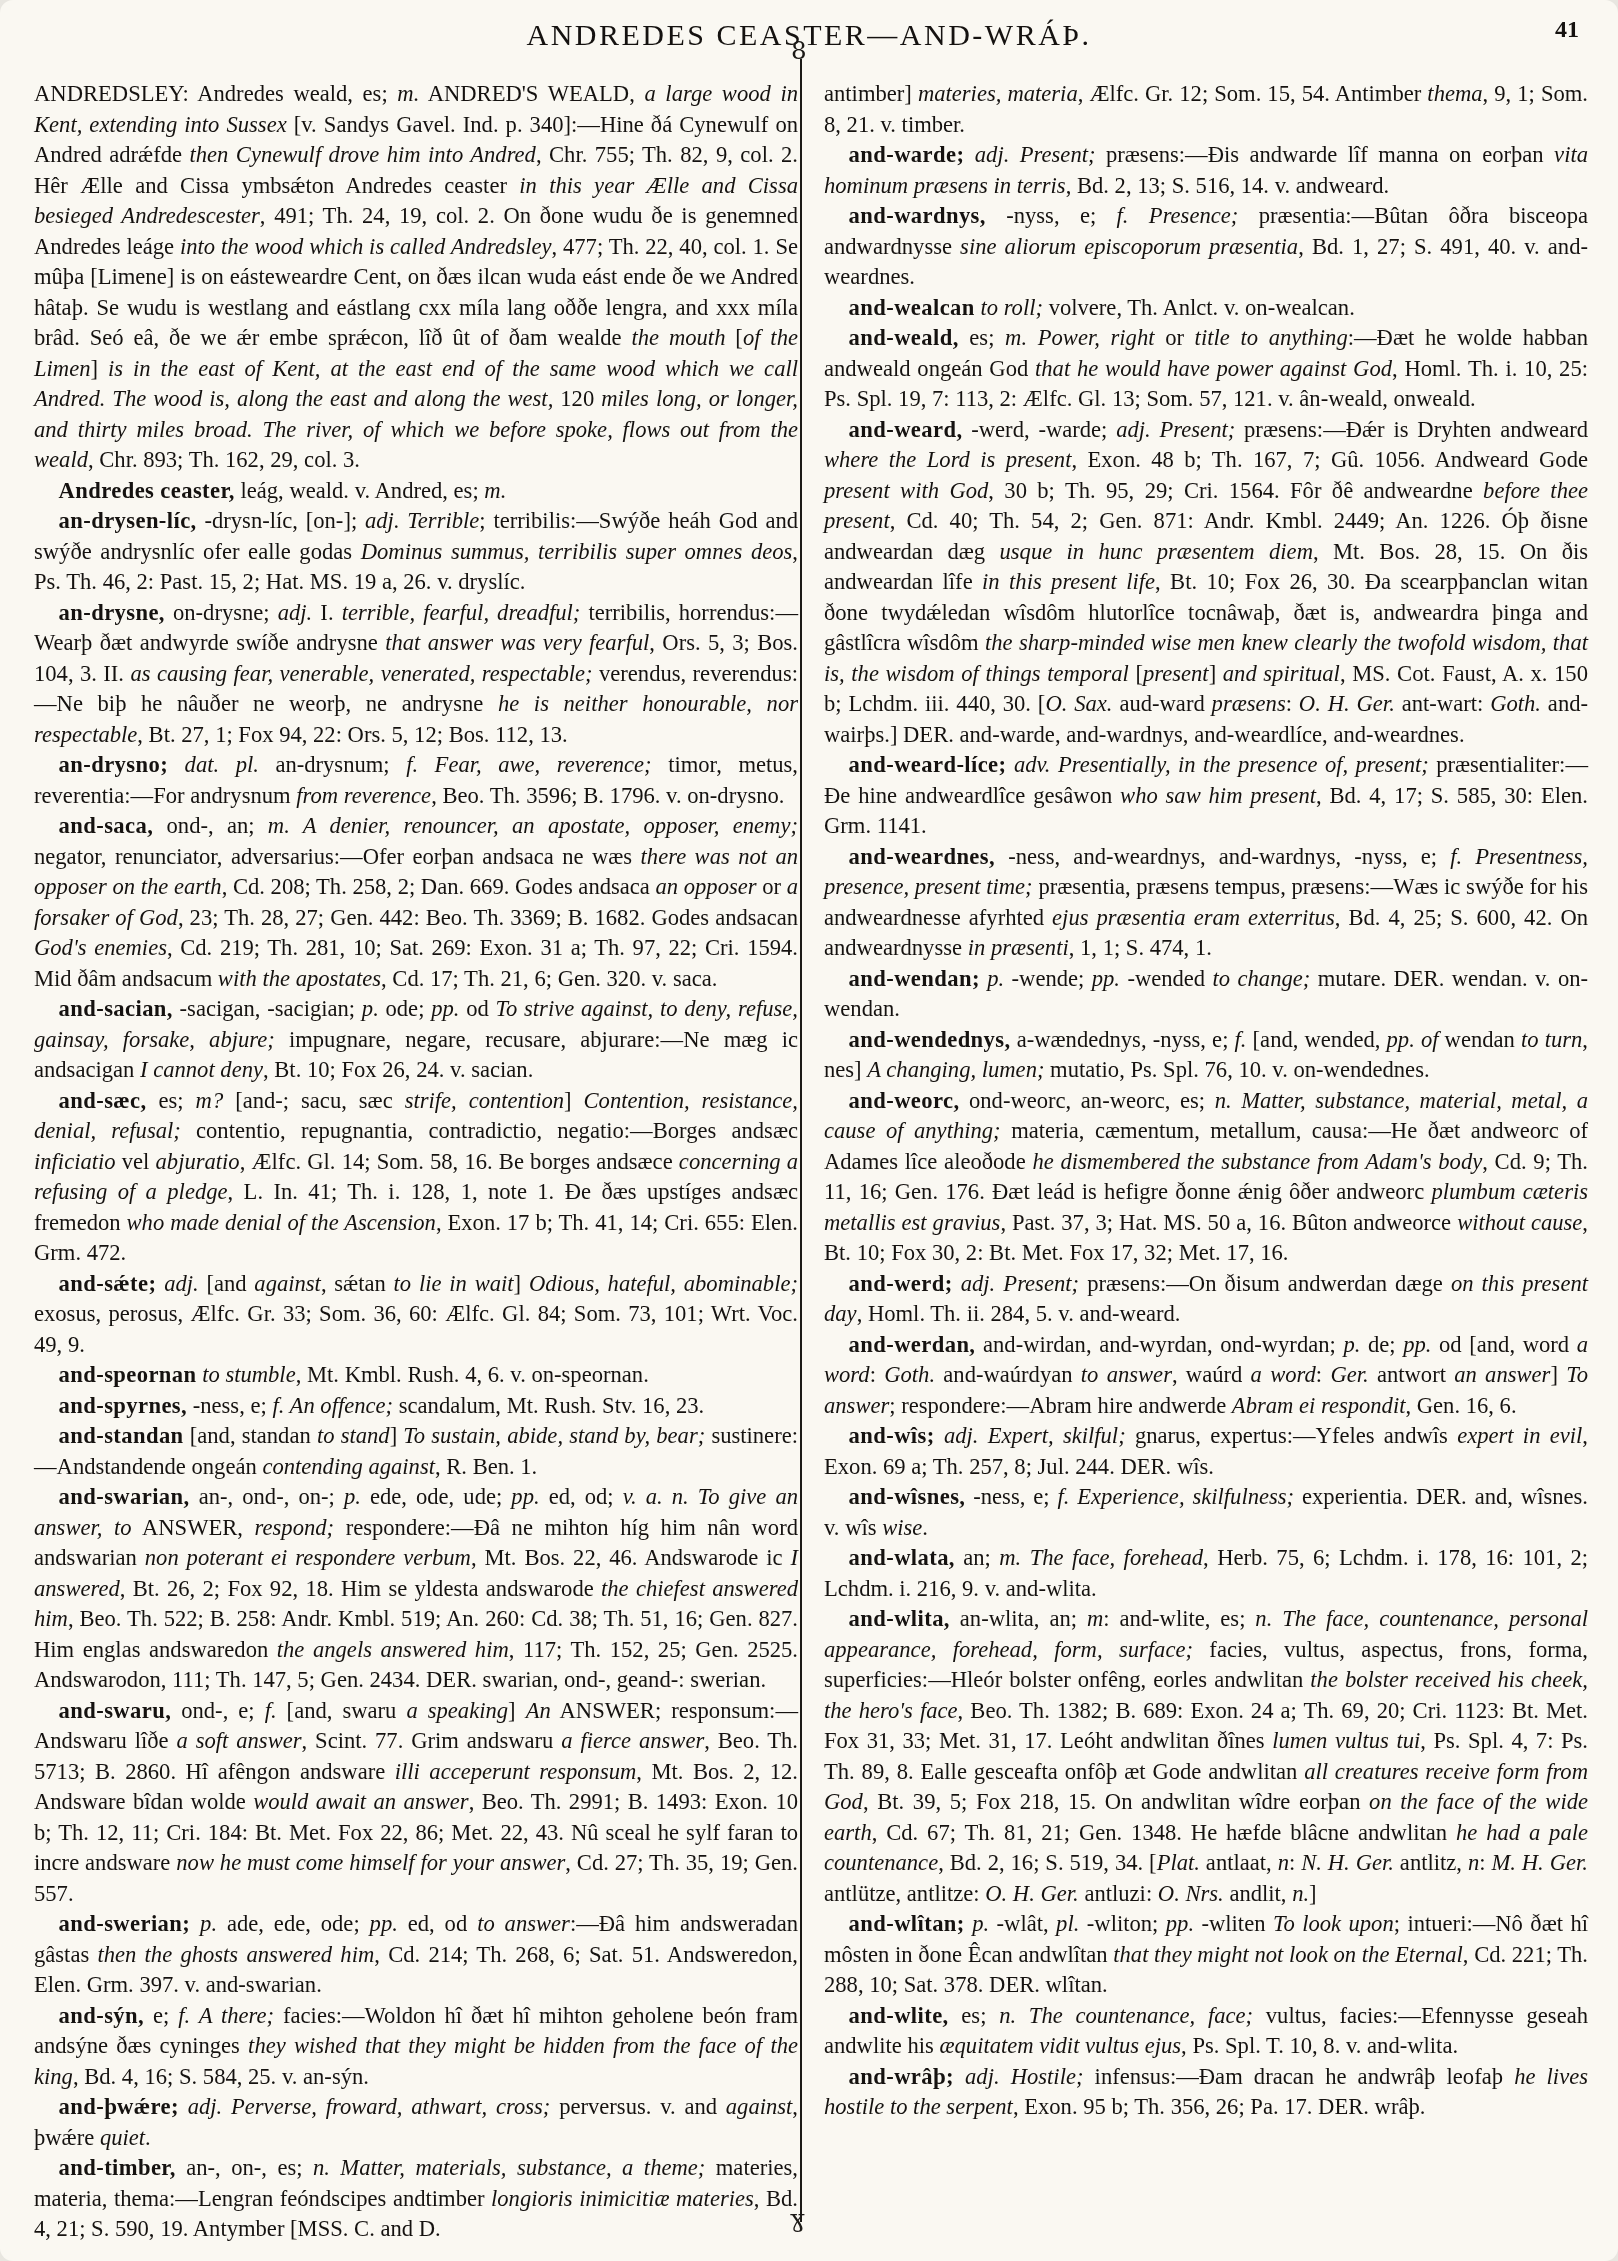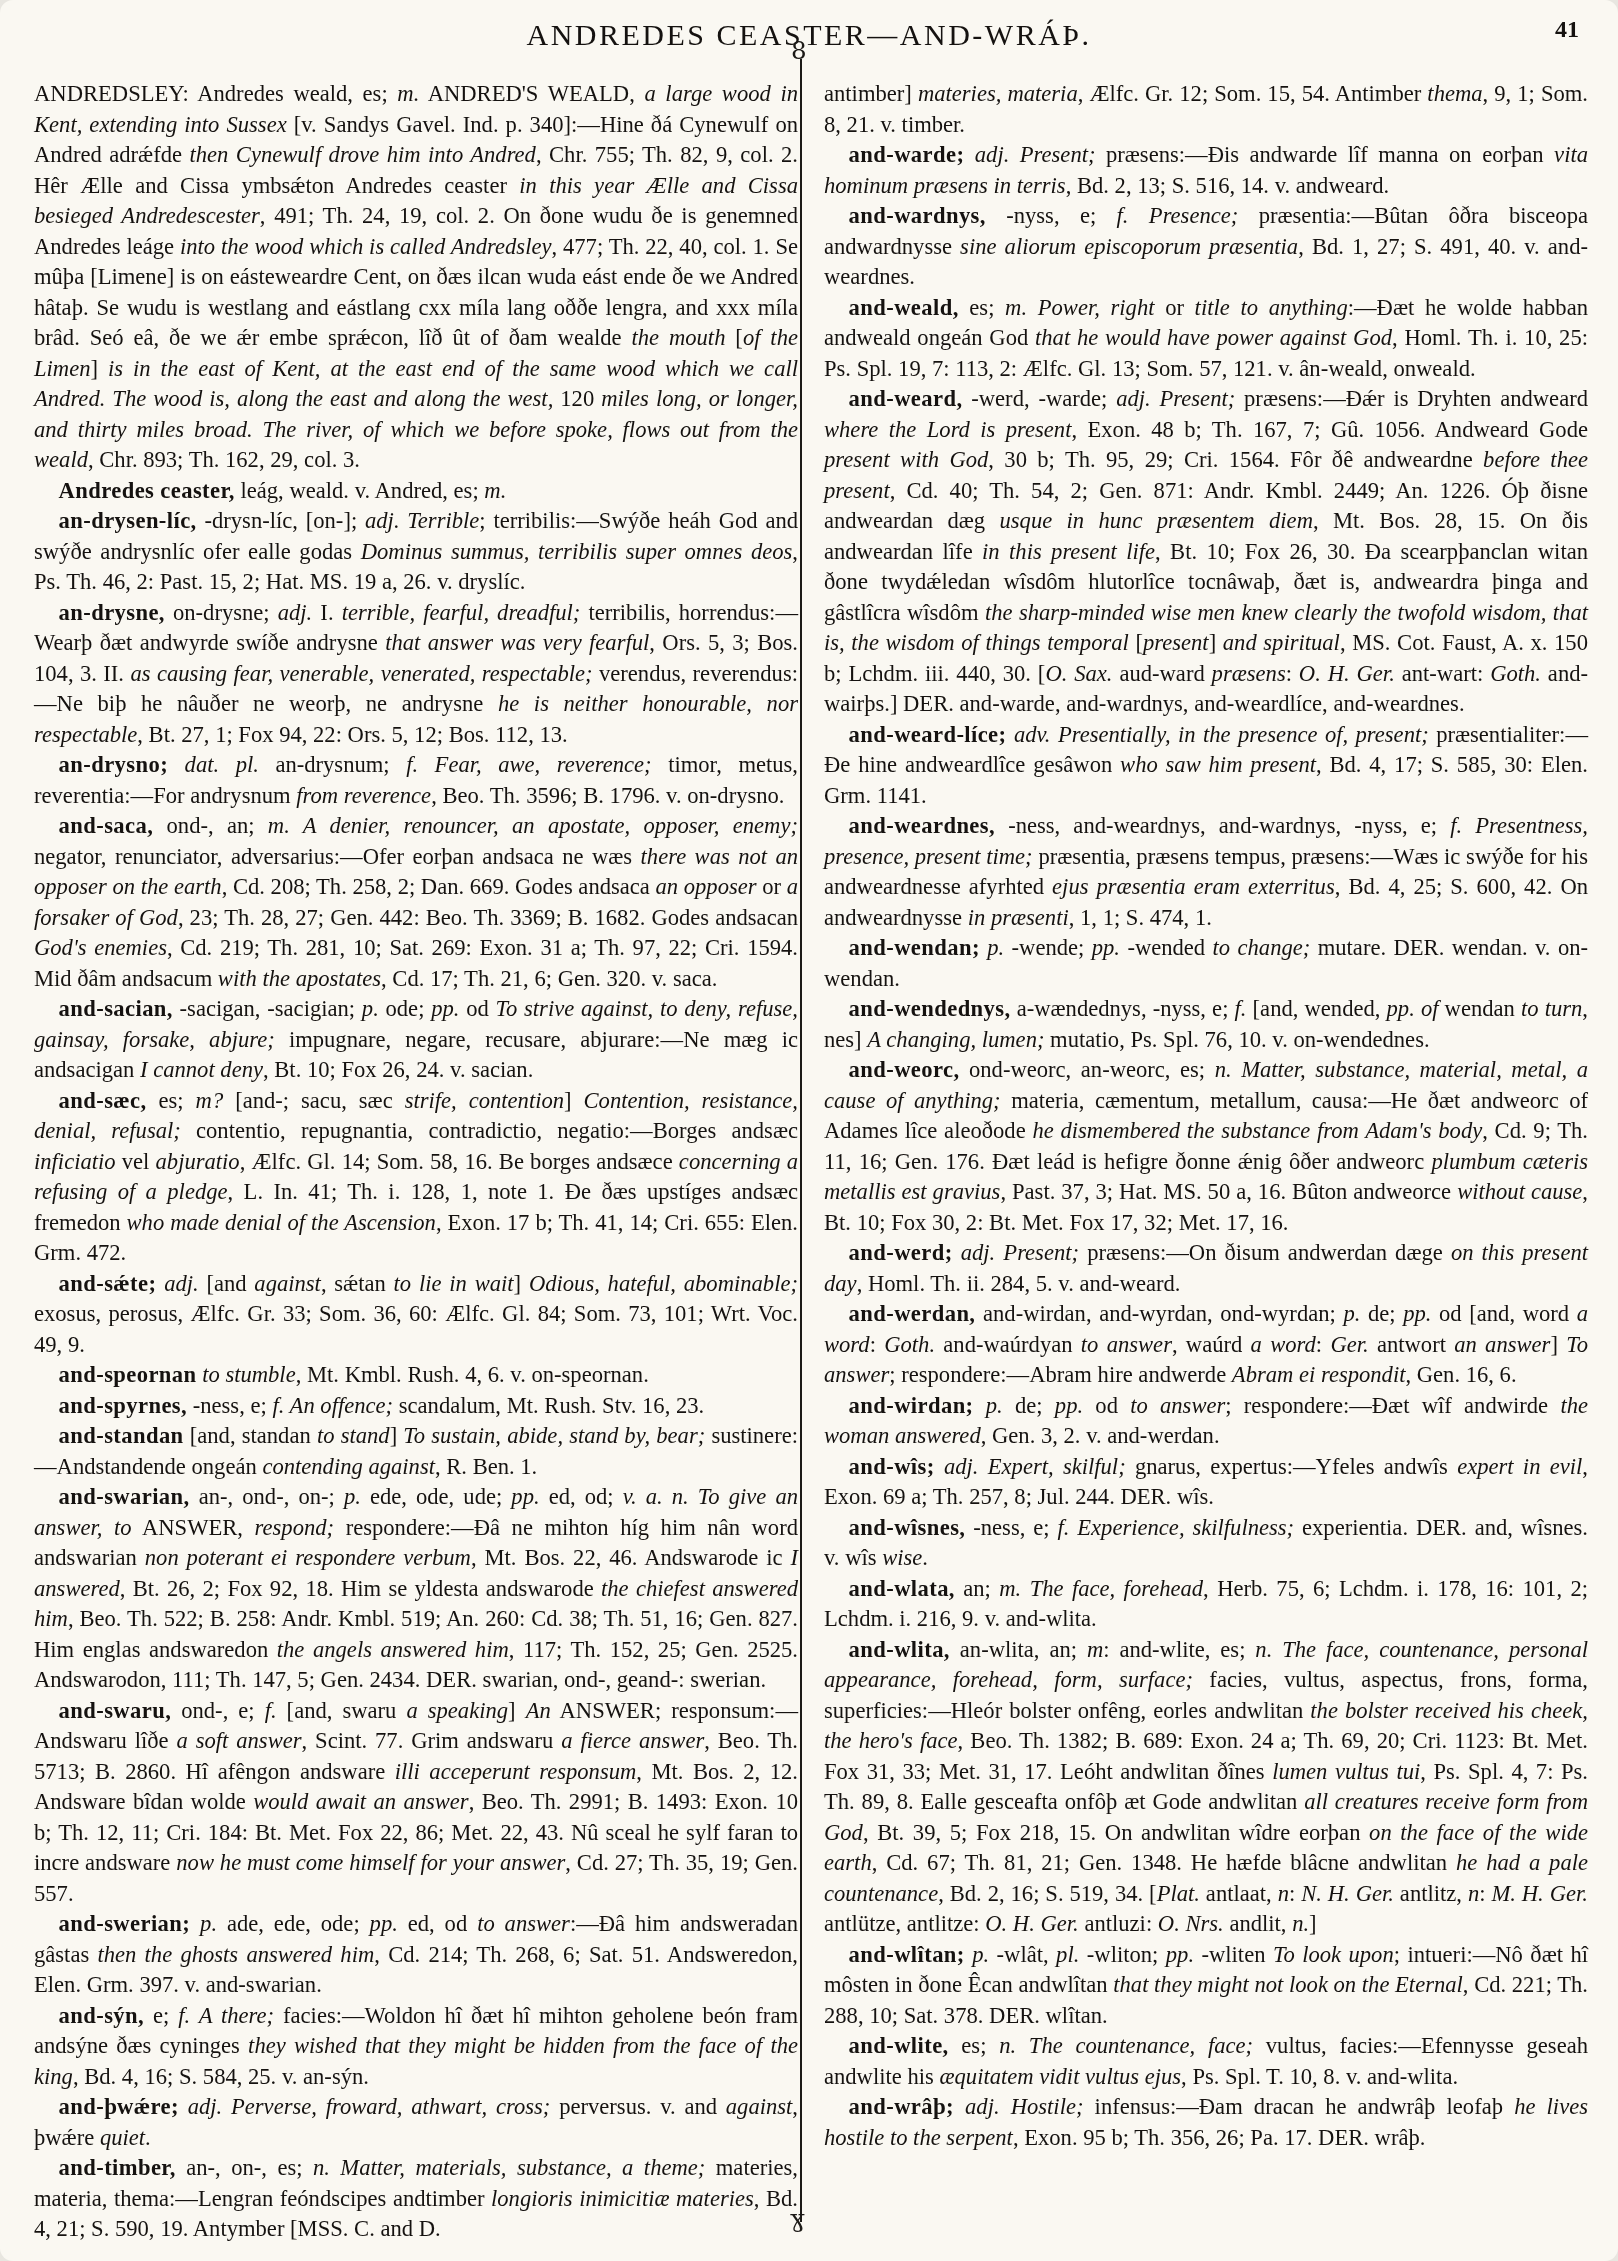--- a/index.html
+++ b/index.html
@@ -67,30 +67,30 @@
       <p><b>and-swaru,</b> ond-, e; <i>f.</i> [and, swaru <i>a speaking</i>] <i>An</i> ANSWER; responsum:—Andswaru lîðe <i>a soft answer</i>, Scint. 77. Grim andswaru <i>a fierce answer</i>, Beo. Th. 5713; B. 2860. Hî afêngon andsware <i>illi acceperunt responsum</i>, Mt. Bos. 2, 12. Andsware bîdan wolde <i>would await an answer</i>, Beo. Th. 2991; B. 1493: Exon. 10 b; Th. 12, 11; Cri. 184: Bt. Met. Fox 22, 86; Met. 22, 43. Nû sceal he sylf faran to incre andsware <i>now he must come himself for your answer</i>, Cd. 27; Th. 35, 19; Gen. 557.</p>
       <p><b>and-swerian;</b> <i>p.</i> ade, ede, ode; <i>pp.</i> ed, od <i>to answer</i>:—Ðâ him andsweradan gâstas <i>then the ghosts answered him</i>, Cd. 214; Th. 268, 6; Sat. 51. Andsweredon, Elen. Grm. 397. v. and-swarian.</p>
       <p><b>and-sýn,</b> e; <i>f. A there;</i> facies:—Woldon hî ðæt hî mihton geholene beón fram andsýne ðæs cyninges <i>they wished that they might be hidden from the face of the king</i>, Bd. 4, 16; S. 584, 25. v. an-sýn.</p>
       <p><b>and-þwǽre;</b> <i>adj. Perverse, froward, athwart, cross;</i> perversus. v. and <i>against</i>, þwǽre <i>quiet</i>.</p>
       <p><b>and-timber,</b> an-, on-, es; <i>n. Matter, materials, substance, a theme;</i> materies, materia, thema:—Lengran feóndscipes andtimber <i>longioris inimicitiæ materies</i>, Bd. 4, 21; S. 590, 19. Antymber [MSS. C. and D.</p>
     </div>
   <div class="col col-right" id="col-right">
       <p class="noindent">antimber] <i>materies, materia</i>, Ælfc. Gr. 12; Som. 15, 54. Antimber <i>thema</i>, 9, 1; Som. 8, 21. v. timber.</p>
       <p><b>and-warde;</b> <i>adj. Present;</i> præsens:—Ðis andwarde lîf manna on eorþan <i>vita hominum præsens in terris</i>, Bd. 2, 13; S. 516, 14. v. andweard.</p>
       <p><b>and-wardnys,</b> -nyss, e; <i>f. Presence;</i> præsentia:—Bûtan ôðra bisceopa andwardnysse <i>sine aliorum episcoporum præsentia</i>, Bd. 1, 27; S. 491, 40. v. and-weardnes.</p>
+      <p><b>and-wealcan</b> <i>to roll;</i> volvere, Th. Anlct. v. on-wealcan.</p>
       <p><b>and-weald,</b> es; <i>m. Power, right</i> or <i>title to anything</i>:—Ðæt he wolde habban andweald ongeán God <i>that he would have power against God</i>, Homl. Th. i. 10, 25: Ps. Spl. 19, 7: 113, 2: Ælfc. Gl. 13; Som. 57, 121. v. ân-weald, onweald.</p>
       <p><b>and-weard,</b> -werd, -warde; <i>adj. Present;</i> præsens:—Ðǽr is Dryhten andweard <i>where the Lord is present</i>, Exon. 48 b; Th. 167, 7; Gû. 1056. Andweard Gode <i>present with God</i>, 30 b; Th. 95, 29; Cri. 1564. Fôr ðê andweardne <i>before thee present</i>, Cd. 40; Th. 54, 2; Gen. 871: Andr. Kmbl. 2449; An. 1226. Óþ ðisne andweardan dæg <i>usque in hunc præsentem diem</i>, Mt. Bos. 28, 15. On ðis andweardan lîfe <i>in this present life</i>, Bt. 10; Fox 26, 30. Ða scearpþanclan witan ðone twydǽledan wîsdôm hlutorlîce tocnâwaþ, ðæt is, andweardra þinga and gâstlîcra wîsdôm <i>the sharp-minded wise men knew clearly the twofold wisdom, that is, the wisdom of things temporal</i> [<i>present</i>] <i>and spiritual</i>, MS. Cot. Faust, A. x. 150 b; Lchdm. iii. 440, 30. [<i>O. Sax.</i> aud-ward <i>præsens</i>: <i>O. H. Ger.</i> ant-wart: <i>Goth.</i> and-wairþs.] DER. and-warde, and-wardnys, and-weardlíce, and-weardnes.</p>
       <p><b>and-weard-líce;</b> <i>adv. Presentially, in the presence of, present;</i> præsentialiter:—Ðe hine andweardlîce gesâwon <i>who saw him present</i>, Bd. 4, 17; S. 585, 30: Elen. Grm. 1141.</p>
       <p><b>and-weardnes,</b> -ness, and-weardnys, and-wardnys, -nyss, e; <i>f. Presentness, presence, present time;</i> præsentia, præsens tempus, præsens:—Wæs ic swýðe for his andweardnesse afyrhted <i>ejus præsentia eram exterritus</i>, Bd. 4, 25; S. 600, 42. On andweardnysse <i>in præsenti</i>, 1, 1; S. 474, 1.</p>
       <p><b>and-wendan;</b> <i>p.</i> -wende; <i>pp.</i> -wended <i>to change;</i> mutare. DER. wendan. v. on-wendan.</p>
       <p><b>and-wendednys,</b> a-wændednys, -nyss, e; <i>f.</i> [and, wended, <i>pp. of</i> wendan <i>to turn</i>, nes] <i>A changing, lumen;</i> mutatio, Ps. Spl. 76, 10. v. on-wendednes.</p>
       <p><b>and-weorc,</b> ond-weorc, an-weorc, es; <i>n. Matter, substance, material, metal, a cause of anything;</i> materia, cæmentum, metallum, causa:—He ðæt andweorc of Adames lîce aleoðode <i>he dismembered the substance from Adam's body</i>, Cd. 9; Th. 11, 16; Gen. 176. Ðæt leád is hefigre ðonne ǽnig ôðer andweorc <i>plumbum cæteris metallis est gravius</i>, Past. 37, 3; Hat. MS. 50 a, 16. Bûton andweorce <i>without cause</i>, Bt. 10; Fox 30, 2: Bt. Met. Fox 17, 32; Met. 17, 16.</p>
       <p><b>and-werd;</b> <i>adj. Present;</i> præsens:—On ðisum andwerdan dæge <i>on this present day</i>, Homl. Th. ii. 284, 5. v. and-weard.</p>
       <p><b>and-werdan,</b> and-wirdan, and-wyrdan, ond-wyrdan; <i>p.</i> de; <i>pp.</i> od [and, word <i>a word</i>: <i>Goth.</i> and-waúrdyan <i>to answer</i>, waúrd <i>a word</i>: <i>Ger.</i> antwort <i>an answer</i>] <i>To answer</i>; respondere:—Abram hire andwerde <i>Abram ei respondit</i>, Gen. 16, 6.</p>
-      <p><b>and-wirdan;</b> <i>p.</i> de; <i>pp.</i> od <i>to answer</i>; respondere:—Ðæt wîf andwirde <i>the woman answered</i>, Gen. 3, 2. v. and-werdan.</p>
       <p><b>and-wîs;</b> <i>adj. Expert, skilful;</i> gnarus, expertus:—Yfeles andwîs <i>expert in evil</i>, Exon. 69 a; Th. 257, 8; Jul. 244. DER. wîs.</p>
       <p><b>and-wîsnes,</b> -ness, e; <i>f. Experience, skilfulness;</i> experientia. DER. and, wîsnes. v. wîs <i>wise</i>.</p>
       <p><b>and-wlata,</b> an; <i>m. The face, forehead</i>, Herb. 75, 6; Lchdm. i. 178, 16: 101, 2; Lchdm. i. 216, 9. v. and-wlita.</p>
       <p><b>and-wlita,</b> an-wlita, an; <i>m</i>: and-wlite, es; <i>n. The face, countenance, personal appearance, forehead, form, surface;</i> facies, vultus, aspectus, frons, forma, superficies:—Hleór bolster onfêng, eorles andwlitan <i>the bolster received his cheek, the hero's face</i>, Beo. Th. 1382; B. 689: Exon. 24 a; Th. 69, 20; Cri. 1123: Bt. Met. Fox 31, 33; Met. 31, 17. Leóht andwlitan ðînes <i>lumen vultus tui</i>, Ps. Spl. 4, 7: Ps. Th. 89, 8. Ealle gesceafta onfôþ æt Gode andwlitan <i>all creatures receive form from God</i>, Bt. 39, 5; Fox 218, 15. On andwlitan wîdre eorþan <i>on the face of the wide earth</i>, Cd. 67; Th. 81, 21; Gen. 1348. He hæfde blâcne andwlitan <i>he had a pale countenance</i>, Bd. 2, 16; S. 519, 34. [<i>Plat.</i> antlaat, <i>n</i>: <i>N. H. Ger.</i> antlitz, <i>n</i>: <i>M. H. Ger.</i> antlütze, antlitze: <i>O. H. Ger.</i> antluzi: <i>O. Nrs.</i> andlit, <i>n.</i>]</p>
       <p><b>and-wlîtan;</b> <i>p.</i> -wlât, <i>pl.</i> -wliton; <i>pp.</i> -wliten <i>To look upon</i>; intueri:—Nô ðæt hî môsten in ðone Êcan andwlîtan <i>that they might not look on the Eternal</i>, Cd. 221; Th. 288, 10; Sat. 378. DER. wlîtan.</p>
       <p><b>and-wlite,</b> es; <i>n. The countenance, face;</i> vultus, facies:—Efennysse geseah andwlite his <i>æquitatem vidit vultus ejus</i>, Ps. Spl. T. 10, 8. v. and-wlita.</p>
       <p><b>and-wrâþ;</b> <i>adj. Hostile;</i> infensus:—Ðam dracan he andwrâþ leofaþ <i>he lives hostile to the serpent</i>, Exon. 95 b; Th. 356, 26; Pa. 17. DER. wrâþ.</p>
     </div>
 </div>
 

